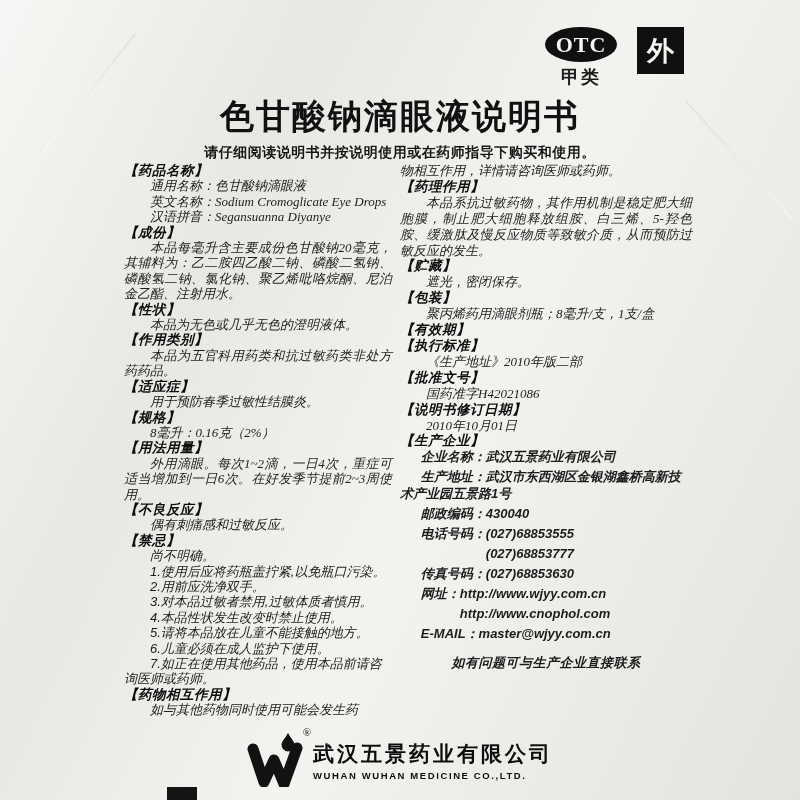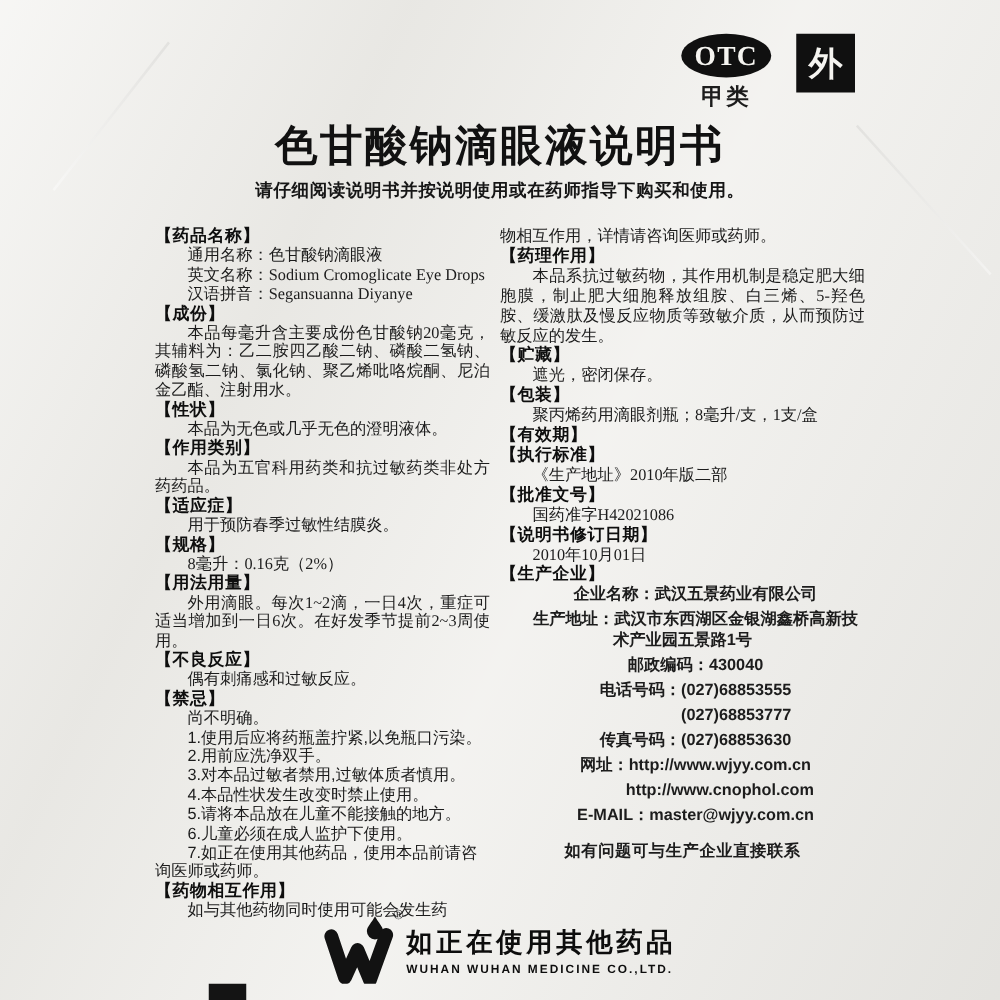--- a/index.html
+++ b/index.html
@@ -31,29 +31,29 @@
     font-family:"Liberation Sans",sans-serif; font-weight:bold; font-size:27px;
   }
 
   
   .title { position:absolute; top:94px; left:0; width:800px; text-align:center;
     font-family:"Liberation Sans",sans-serif; font-weight:bold; font-size:34px; letter-spacing:2px; color:#111; }
   .subtitle { position:absolute; top:144px; left:0; width:800px; text-align:center;
     font-family:"Liberation Sans",sans-serif; font-weight:bold; font-size:14px; letter-spacing:.5px; color:#161616; }
 
   
-  .columns { position:absolute; top:181px; left:124px; display:flex; gap:8px; }
+  .columns { position:absolute; top:163px; left:124px; display:flex; gap:8px;font-style:italic; }
   .col { width:268px; font-size:13px; line-height:15.4px; }
   .col.right { width:292px; line-height:15.9px; }
   .sec-h { font-family:"Liberation Sans",sans-serif; font-weight:bold; font-size:13.5px; letter-spacing:.5px; color:#0e0e0e; }
   .para { text-indent:2em; }
   .para.flush { text-indent:0; }
   .para.justify { text-align:justify; }
   .para.sans { font-family:"Liberation Sans",sans-serif; }
-  .para.contact { font-family:"Liberation Sans",sans-serif; font-weight:600; line-height:16.5px; margin-bottom:3.5px; text-indent:1.6em;text-align:center; }
+  .para.contact { font-family:"Liberation Sans",sans-serif; font-weight:600; line-height:16.5px; margin-bottom:3.5px; text-indent:1.6em; }
   .para.contact.cont1 { text-indent:6.6em; }
   .para.contact.cont2 { text-indent:4.6em; }
   .note { margin-top:13px; text-align:center; font-family:"Liberation Sans",sans-serif; font-weight:bold; font-size:13px; letter-spacing:.5px; }
 
   
   .footer { position:absolute; bottom:13px; left:0; width:800px; display:flex; justify-content:center; align-items:center; gap:10px; }
   .logo-mark { position:relative; width:56px; height:54px; }
   .reg { position:absolute; top:-7px; right:-8px; font-size:11px; font-family:"Liberation Serif",serif; color:#111; }
   .company-text { text-align:left; }
   .company-cn { font-family:"Liberation Sans",sans-serif; font-weight:bold; font-size:21px; letter-spacing:3px; color:#0d0d0d; }
@@ -141,19 +141,19 @@
 
   <div class="footer">
     <div class="logo-mark">
       <svg width="56" height="54" viewBox="0 0 56 54">
         <path d="M41,0 C38.4,5.2 34.5,8.2 34.5,12 a6.5,6.5 0 0 0 13,0 C47.5,8.2 43.6,5.2 41,0 Z" fill="#121212"></path>
         <path d="M6,16 L17,49 L27,27 L37,51 L50,15" fill="none" stroke="#121212" stroke-width="11" stroke-linecap="round" stroke-linejoin="round"></path>
       </svg>
       <span class="reg">®</span>
     </div>
     <div class="company-text">
-      <div class="company-cn">如正在使用其他药品</div>
+      <div class="company-cn">武汉五景药业有限公司</div>
       <div class="company-en">WUHAN WUHAN MEDICINE CO.,LTD.</div>
     </div>
   </div>
 
   <div class="bottom-mark"></div>
 </div>
 
 </body></html>

